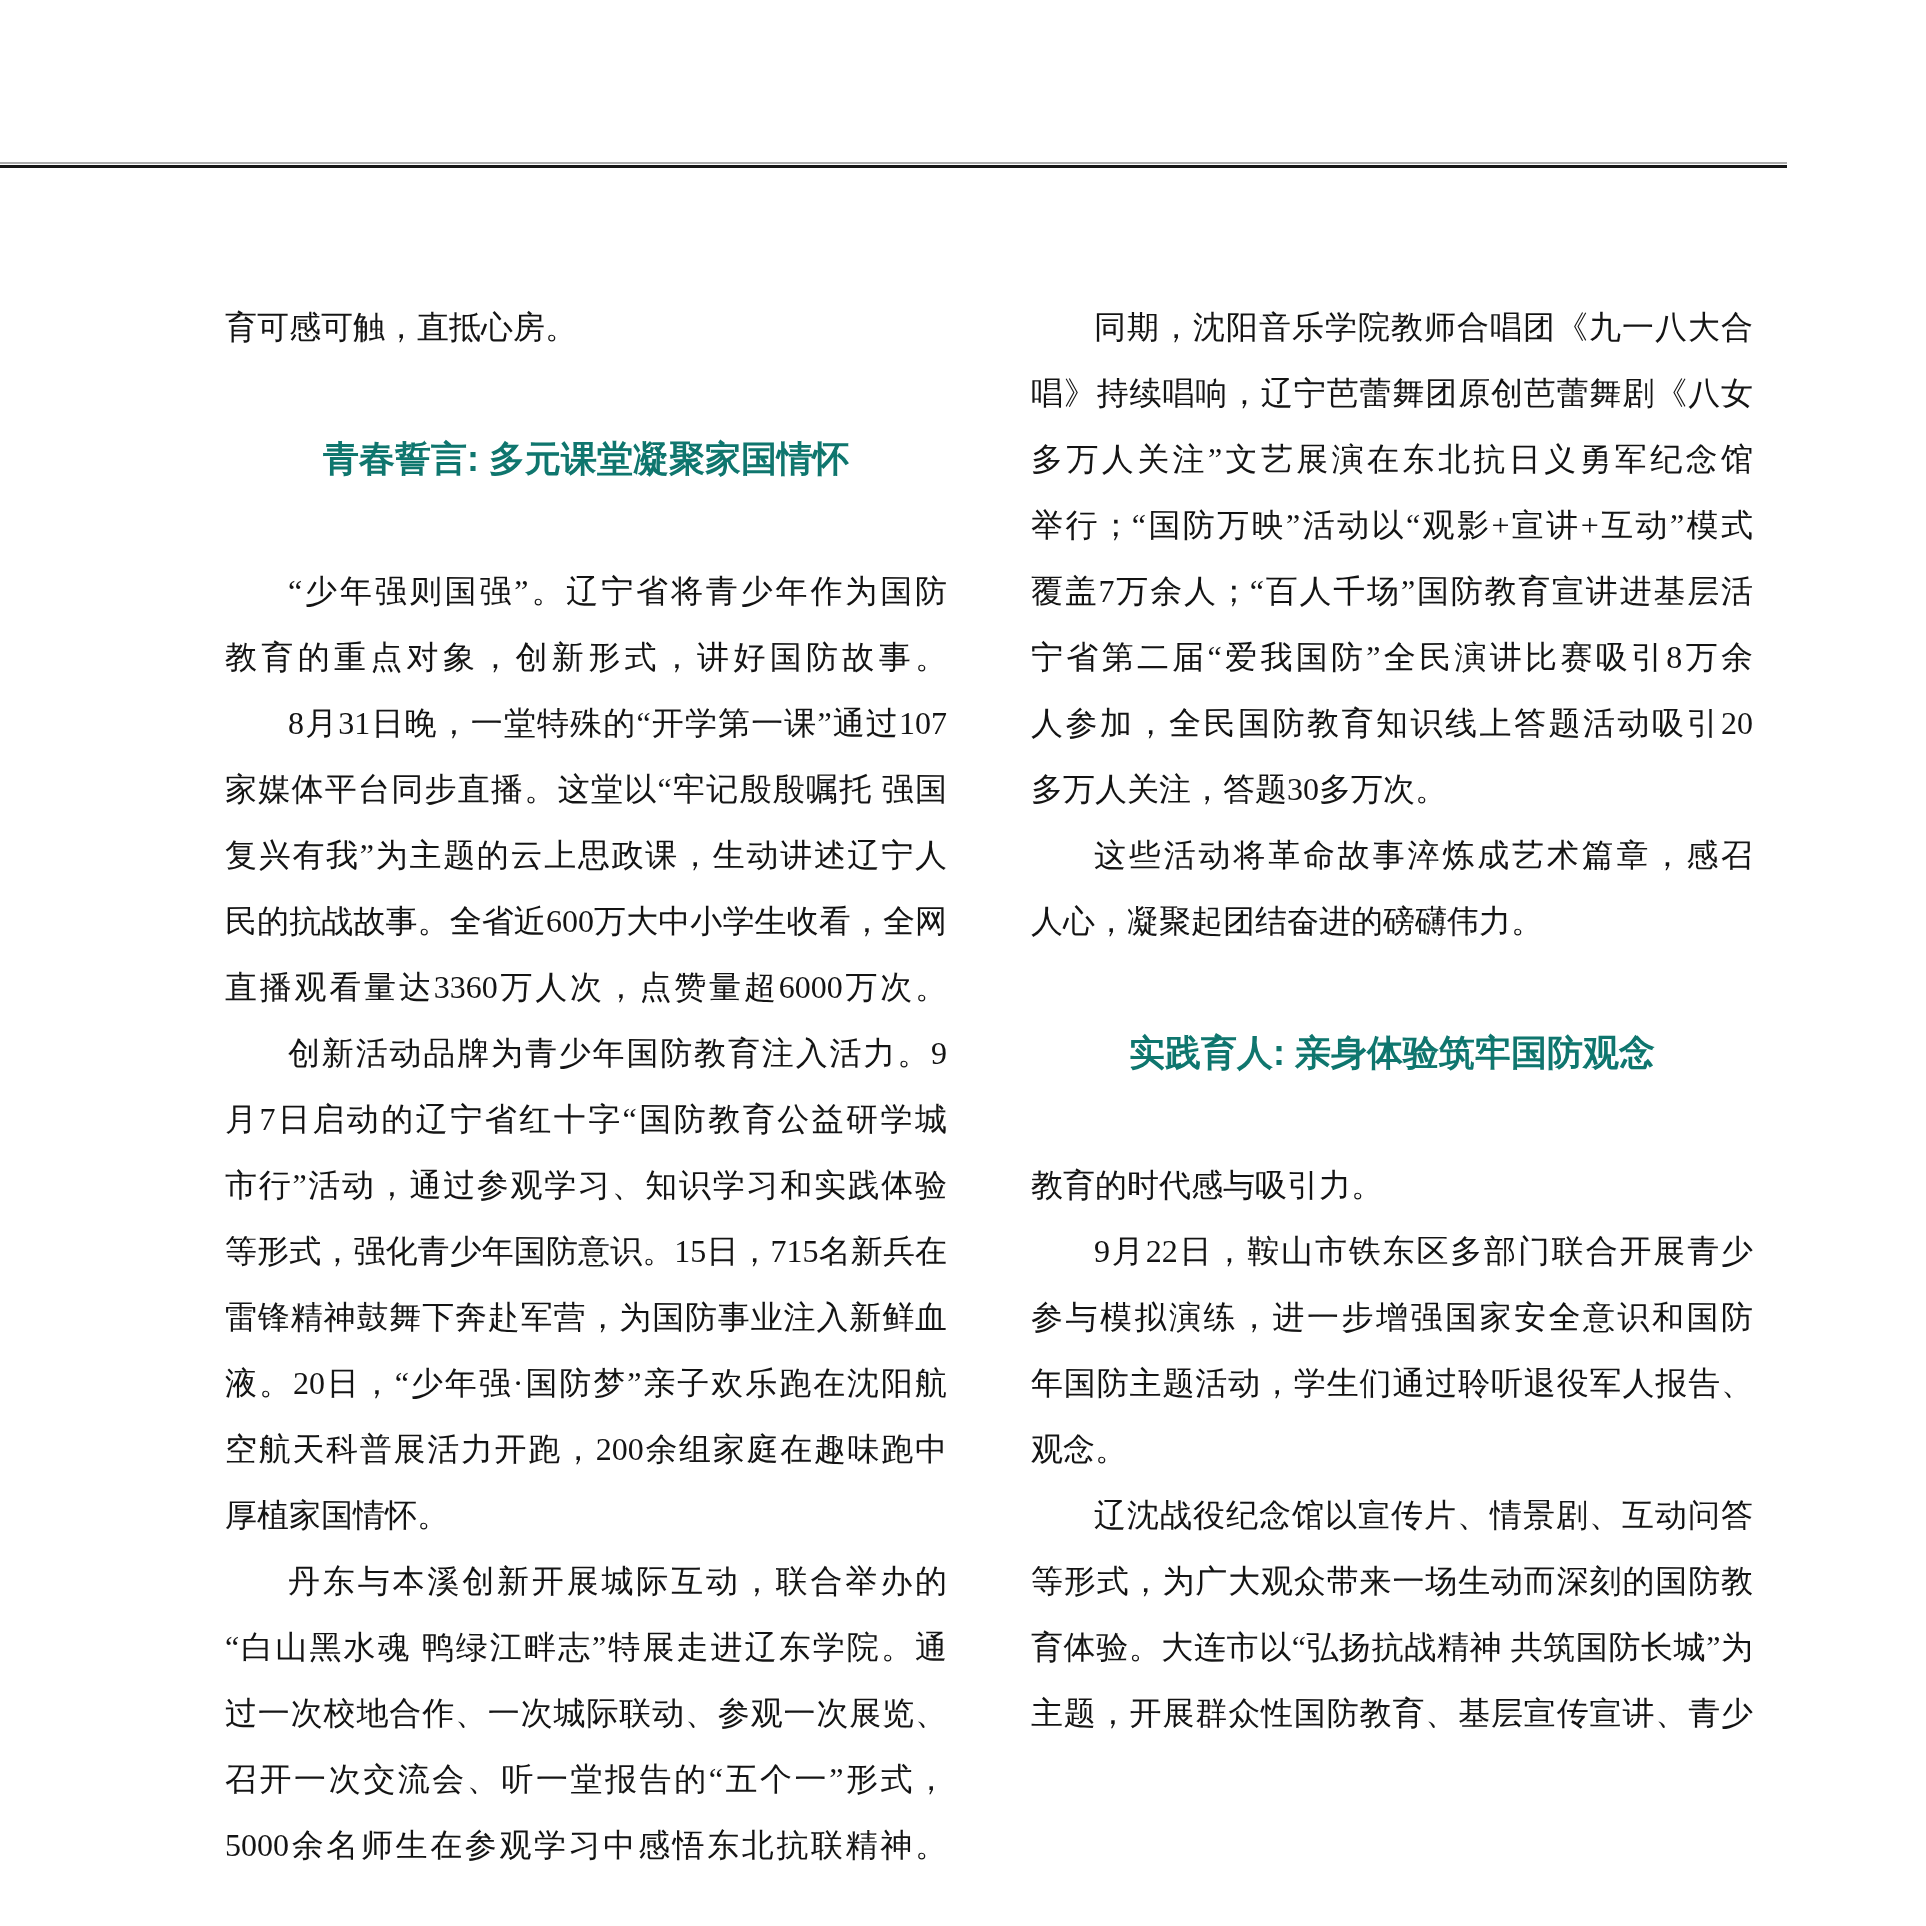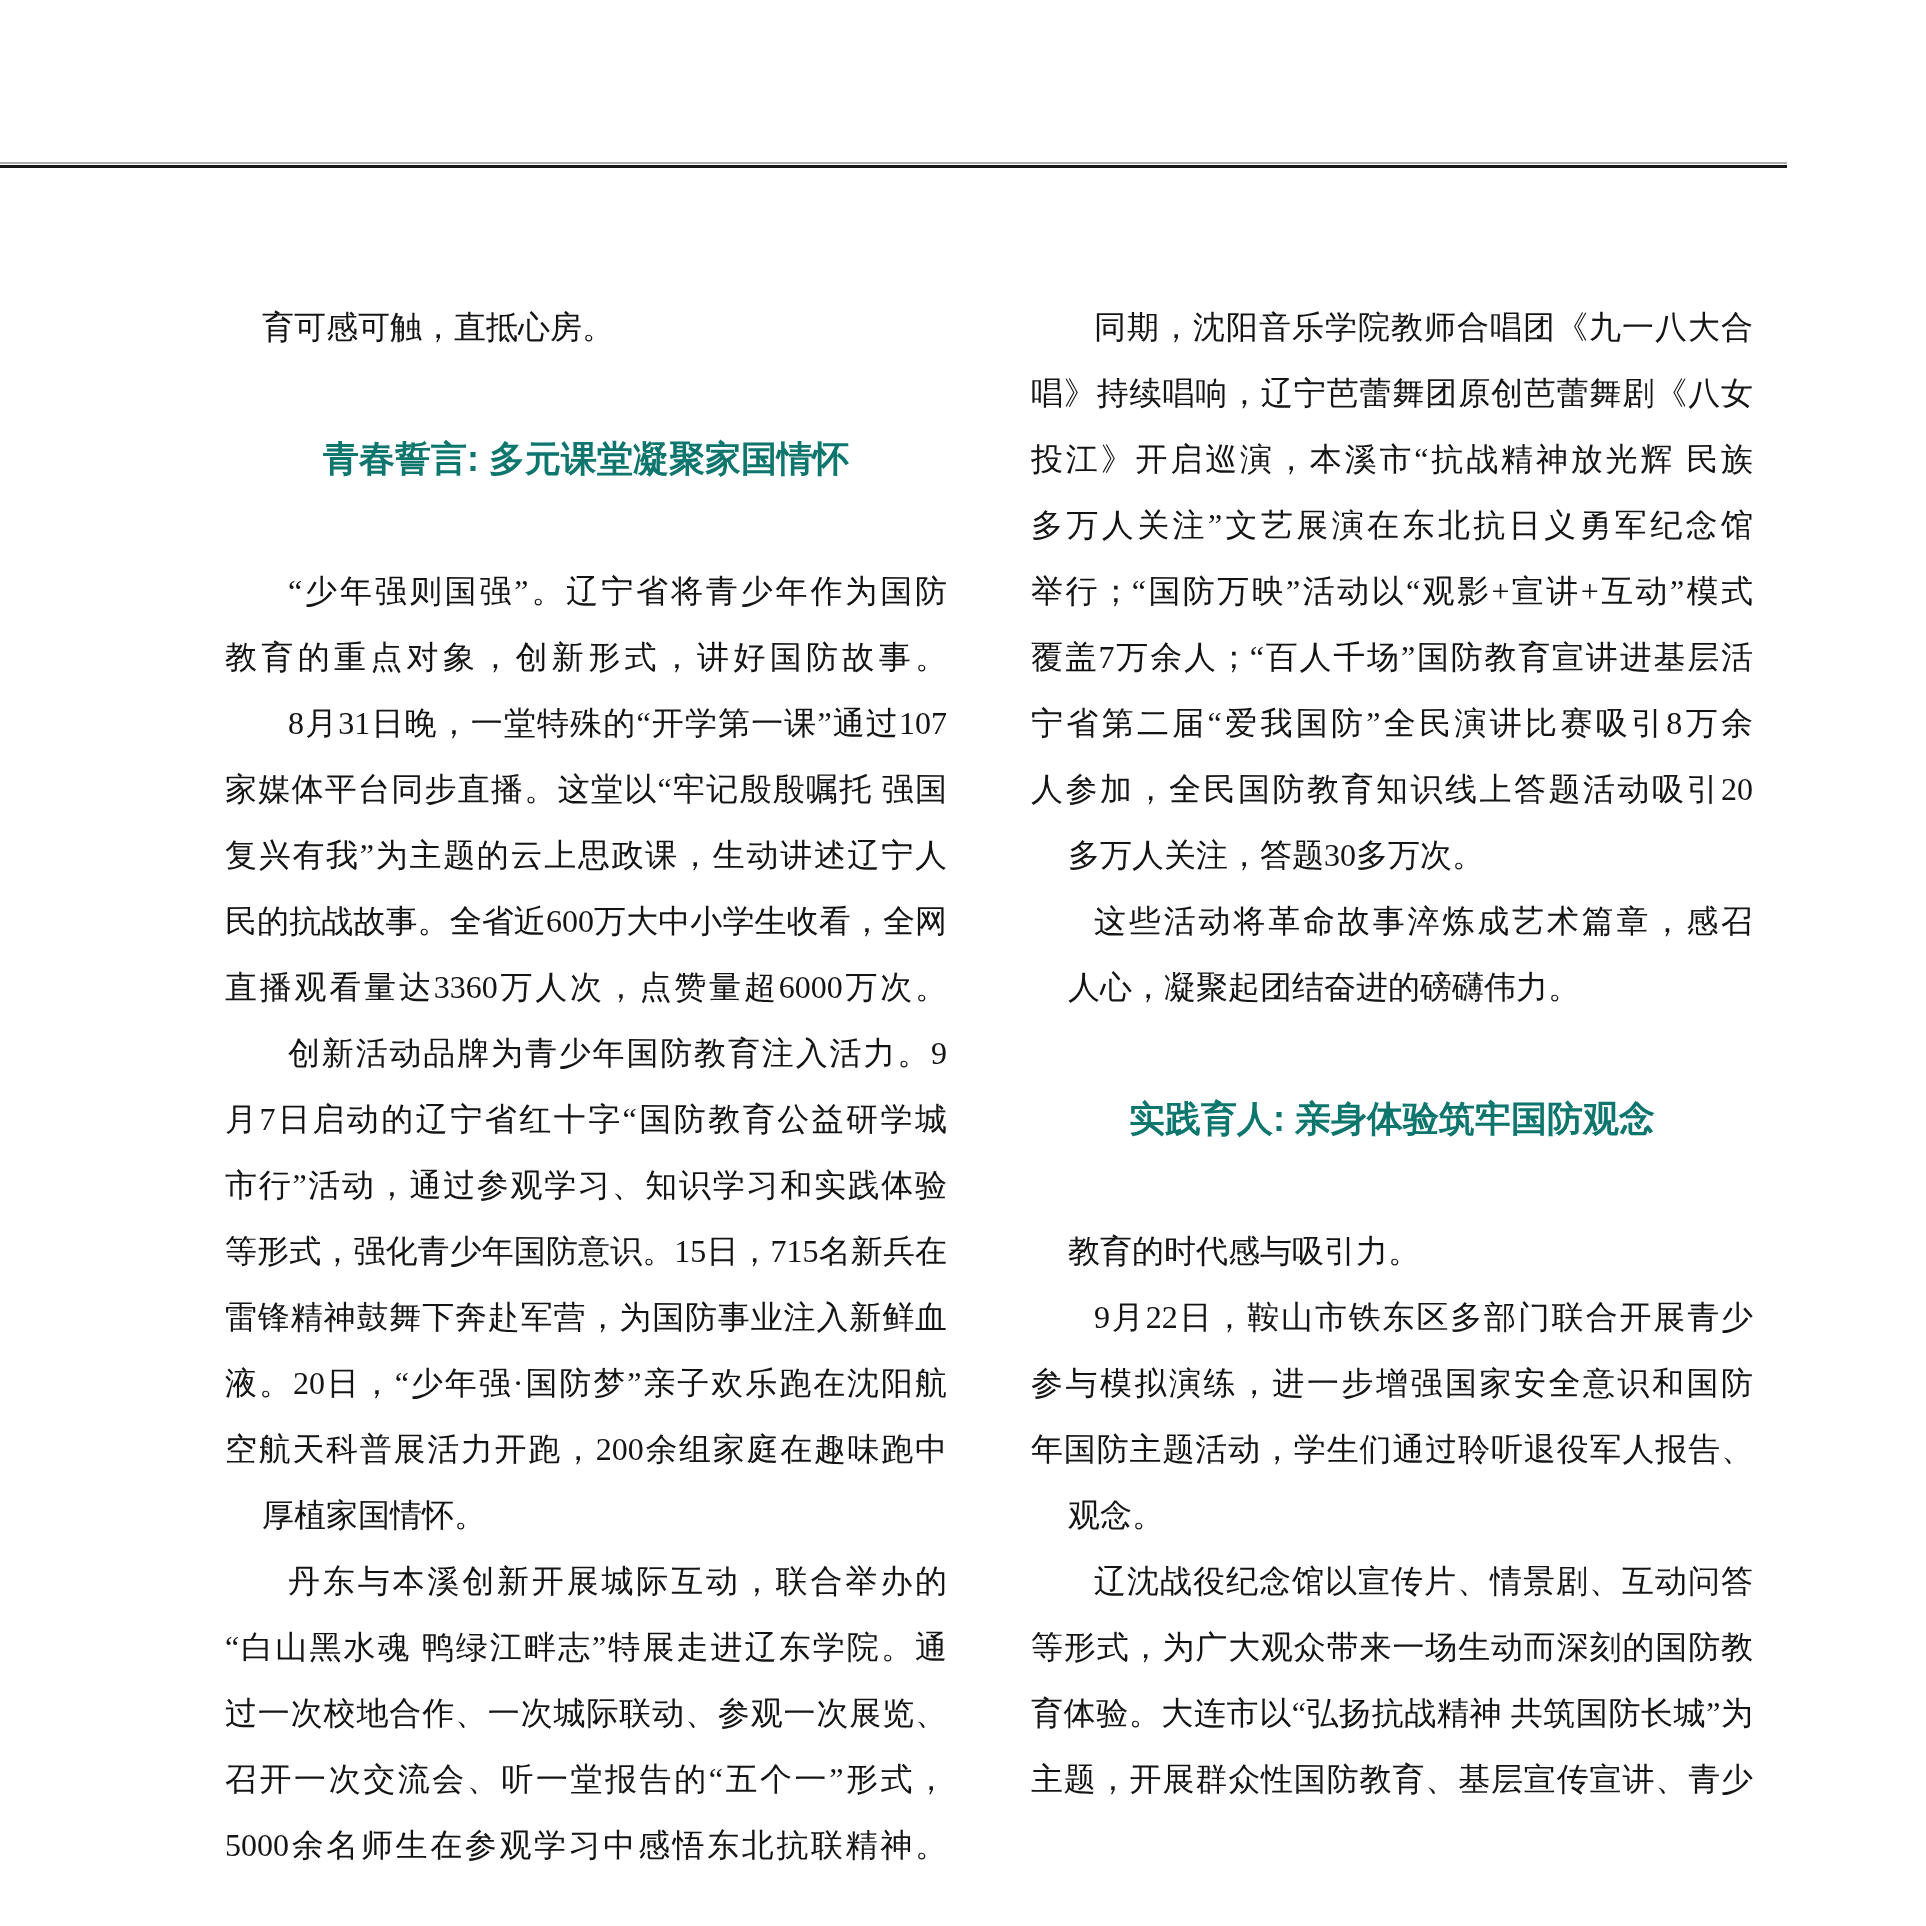--- a/index.html
+++ b/index.html
@@ -18,21 +18,21 @@
     display:flex; gap:84px;
   }
   .column { width:722px; }
 
   .line {
     height:66px; line-height:66px;
     font-size:32px; color:#141414;
     text-align:justify; text-align-last:justify; -moz-text-align-last:justify;
     overflow:hidden;
   }
-  .line.short { text-align-last:left;margin-left:37px; -moz-text-align-last:left; }
+  .line.short { text-align-last:left; -moz-text-align-last:left; }
   .line.indent { padding-left:63px; }
 
   .heading {
     height:66px; line-height:66px; margin:66px 0;
     font-family:"Liberation Sans","DejaVu Sans",sans-serif;
     font-weight:700; font-size:36px; color:#0f766e;
     text-align:center; white-space:nowrap; overflow:hidden;
   }
 </style>
 </head>
@@ -74,21 +74,20 @@
           <div class="line"><span>“白山黑水魂 鸭绿江畔志”特展走进辽东学院。通</span></div>
           <div class="line"><span>过一次校地合作、一次城际联动、参观一次展览、</span></div>
           <div class="line"><span>召开一次交流会、听一堂报告的“五个一”形式，</span></div>
           <div class="line"><span>5000余名师生在参观学习中感悟东北抗联精神。</span></div>
         </div>
       </section>
     <section class="column" id="col-right">
         <div class="para">
           <div class="line indent"><span>同期，沈阳音乐学院教师合唱团《九一八大合</span></div>
           <div class="line"><span>唱》持续唱响，辽宁芭蕾舞团原创芭蕾舞剧《八女</span></div>
-          <div class="line"><span>投江》开启巡演，本溪市“抗战精神放光辉 民族</span></div>
           <div class="line"><span>多万人关注”文艺展演在东北抗日义勇军纪念馆</span></div>
           <div class="line"><span>举行；“国防万映”活动以“观影+宣讲+互动”模式</span></div>
           <div class="line"><span>覆盖7万余人；“百人千场”国防教育宣讲进基层活</span></div>
           <div class="line"><span>宁省第二届“爱我国防”全民演讲比赛吸引8万余</span></div>
           <div class="line"><span>人参加，全民国防教育知识线上答题活动吸引20</span></div>
           <div class="line short"><span>多万人关注，答题30多万次。</span></div>
         </div>
         <div class="para">
           <div class="line indent"><span>这些活动将革命故事淬炼成艺术篇章，感召</span></div>
           <div class="line short"><span>人心，凝聚起团结奋进的磅礴伟力。</span></div>

